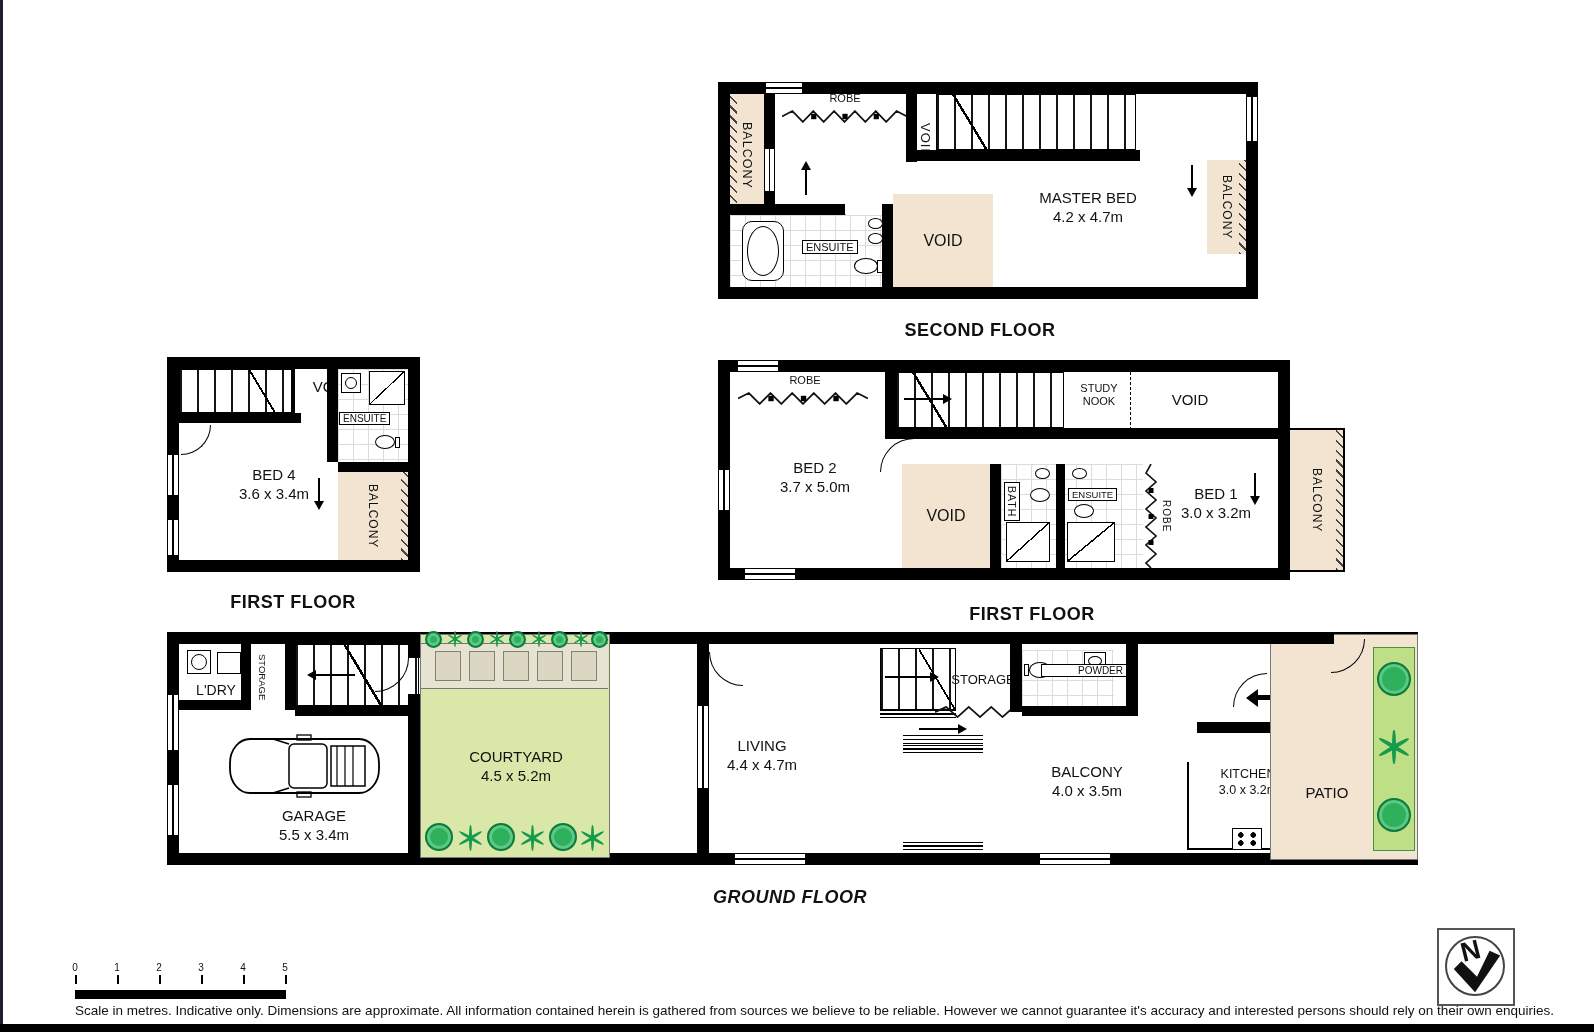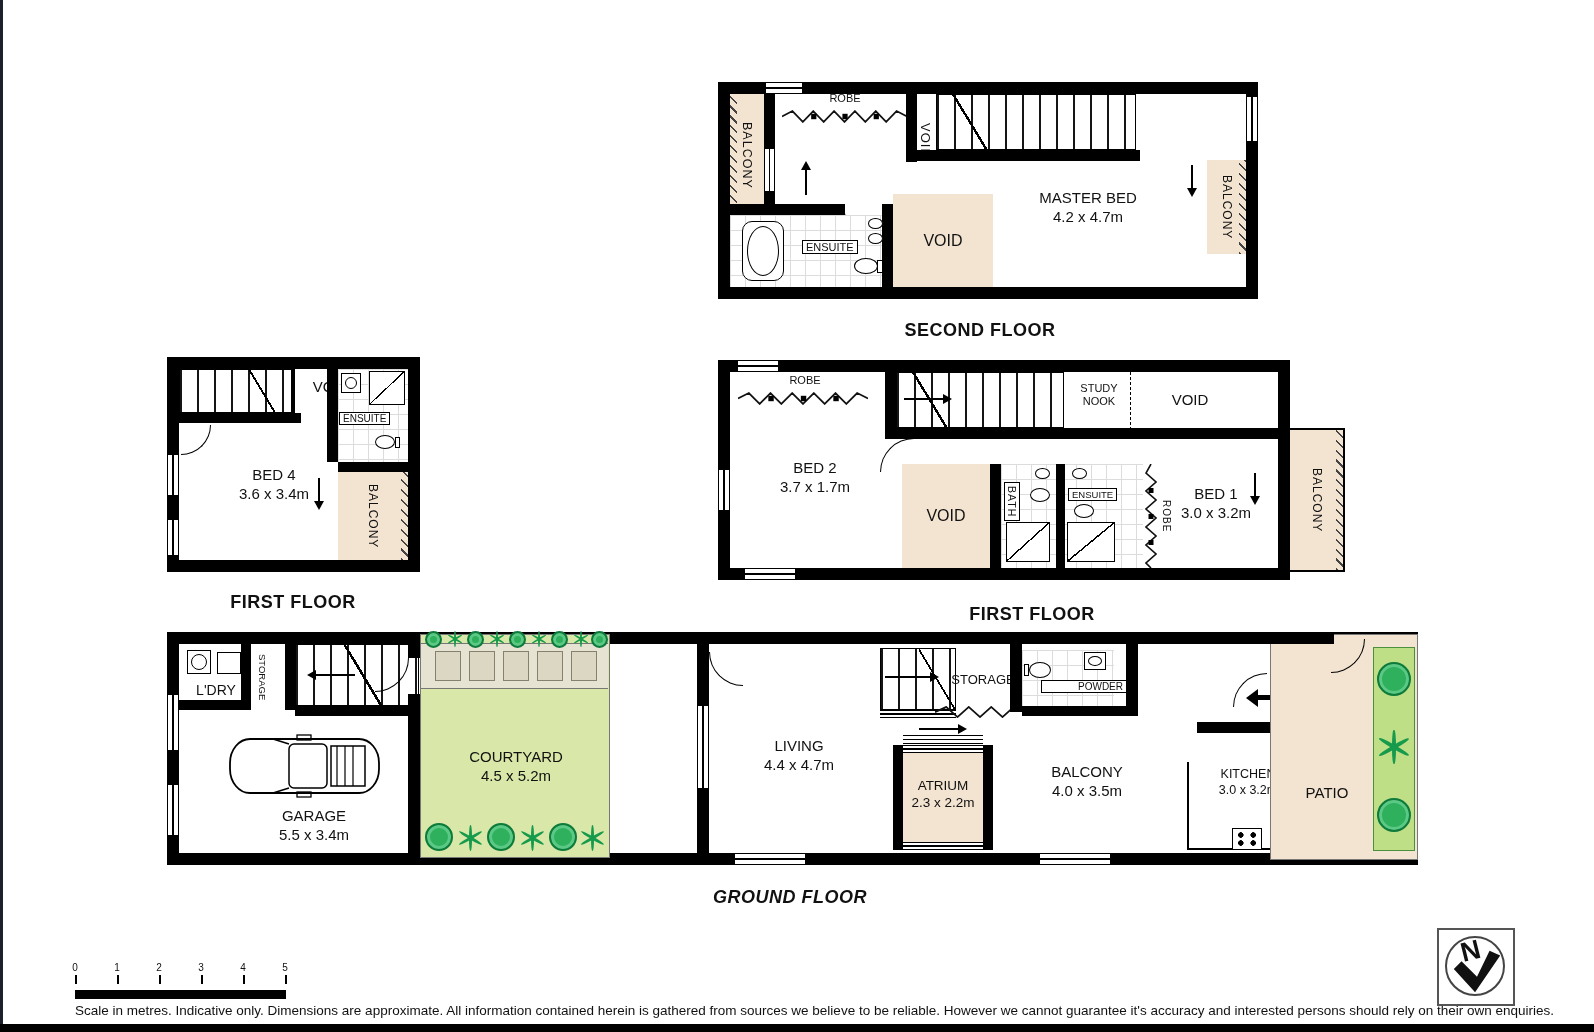--- a/index.html
+++ b/index.html
@@ -164,21 +164,21 @@
   <div class="plan" style="left:718px;top:360px;width:572px;height:220px;">
     <div class="abs small-label" style="left:40px;top:2px;width:70px;">ROBE</div>
     <svg class="abs" style="left:8px;top:20px;" width="130" height="13" viewBox="0 0 120 12" preserveAspectRatio="none">
         <polyline points="0,6 10,1 20,11 30,1 40,11 50,1 60,11 70,1 80,11 90,1 100,11 110,1 120,6" fill="none" stroke="#111" stroke-width="1.6"></polyline>
         <rect x="28" y="3.5" width="5" height="5"></rect>
         <rect x="58" y="3.5" width="5" height="5"></rect>
         <rect x="88" y="3.5" width="5" height="5"></rect>
       </svg>
     <div class="abs room-name" style="left:25px;top:86px;width:120px;">
       <div>BED 2</div>
-      <div>3.7 x 1.7m</div>
+      <div>3.7 x 5.0m</div>
     </div>
     <i class="wall" style="left:155px;top:0;width:11px;height:58px;"></i>
     <div class="stairs" style="left:166px;top:0;width:168px;height:56px;"></div>
     <i class="diag" style="left:166px;top:0;width:70px;height:56px;"></i>
     <i class="arrow" style="left:174px;top:26px;width:40px;"></i>
     <i class="wall" style="left:155px;top:56px;width:193px;height:11px;"></i>
     <i class="door" style="left:150px;top:66px;width:34px;height:34px;transform:scaleY(-1);"></i>
     <div class="abs small-label" style="left:340px;top:10px;width:58px;">STUDY NOOK</div>
     <i class="dashline" style="left:400px;top:0;height:58px;"></i>
     <div class="abs room-name" style="left:420px;top:18px;width:80px;">VOID</div>
@@ -260,51 +260,45 @@
       <div>5.5 x 3.4m</div>
     </div>
     <i class="door" style="left:196px;top:14px;width:34px;height:34px;transform:scaleX(-1);"></i>
     <i class="wall" style="left:229px;top:0;width:12px;height:14px;"></i>
     <i class="wall" style="left:229px;top:50px;width:12px;height:159px;"></i>
 
     <i class="wall" style="left:518px;top:0;width:12px;height:62px;"></i>
     <i class="winv" style="left:518px;top:62px;width:12px;height:82px;"></i>
     <i class="wall" style="left:518px;top:144px;width:12px;height:65px;"></i>
     <i class="door" style="left:530px;top:8px;width:34px;height:34px;"></i>
-    <div class="abs room-name" style="left:560px;top:92px;width:120px;">
+    <div class="abs room-name" style="left:523px;top:92px;width:120px;">
       <div>LIVING</div>
       <div>4.4 x 4.7m</div>
     </div>
 
     <div class="stairs" style="left:701px;top:4px;width:76px;height:62px;"></div>
     <i class="diag" style="left:740px;top:4px;width:37px;height:62px;"></i>
     <i class="arrow" style="left:706px;top:32px;width:46px;"></i>
     <i class="winh" style="left:701px;top:66px;width:76px;height:8px;"></i>
     <div class="abs" style="left:762px;top:28px;width:84px;font-size:13px;text-align:center;">STORAGE</div>
     <svg class="abs" style="left:756px;top:62px;" width="90" height="12" viewBox="0 0 120 12" preserveAspectRatio="none">
         <polyline points="0,6 15,1 30,11 45,1 60,11 75,1 90,11 105,1 120,6" fill="none" stroke="#111" stroke-width="2"></polyline>
       </svg>
 
     <i class="wall" style="left:831px;top:0;width:12px;height:68px;"></i>
     <div class="abs tile" style="left:843px;top:6px;width:92px;height:56px;"></div>
     <i class="wc" style="left:850px;top:18px;width:22px;height:16px;"></i>
     <i class="cist" style="left:845px;top:20px;width:5px;height:12px;"></i>
     <i class="sinksq" style="left:905px;top:8px;width:22px;height:18px;"></i>
-    <span class="abs boxed" style="left:862px;top:36px;font-size:10px;padding-left:36px;">POWDER</span>
+    <span class="abs boxed" style="left:862px;top:20px;font-size:10px;padding-left:36px;">POWDER</span>
     <i class="wall" style="left:843px;top:62px;width:104px;height:10px;"></i>
     <i class="wall" style="left:947px;top:0;width:12px;height:72px;"></i>
 
     <i class="winh" style="left:724px;top:91px;width:80px;height:9px;"></i>
     <i class="arrow" style="left:740px;top:84px;width:40px;"></i>
-    <div class="abs beige" style="left:714px;top:101px;width:100px;height:105px;border-left:10px solid #000;border-right:10px solid #000;box-sizing:border-box;">
-      <div class="abs room-name" style="left:0;top:32px;width:80px;font-size:13.5px;">
-        <div>ATRIUM</div>
-        <div>2.3 x 2.2m</div>
-      </div>
-    </div>
     <i class="winh" style="left:724px;top:101px;width:80px;height:8px;"></i>
     <i class="winh" style="left:724px;top:198px;width:80px;height:8px;"></i>
 
     <div class="abs room-name" style="left:848px;top:118px;width:120px;">
       <div>BALCONY</div>
       <div>4.0 x 3.5m</div>
     </div>
 
     <i class="door" style="left:1054px;top:29px;width:34px;height:34px;transform:rotate(90deg);"></i>
     <i class="arrow-big" style="left:1104px;top:51px;width:26px;transform:rotate(180deg);"></i>

